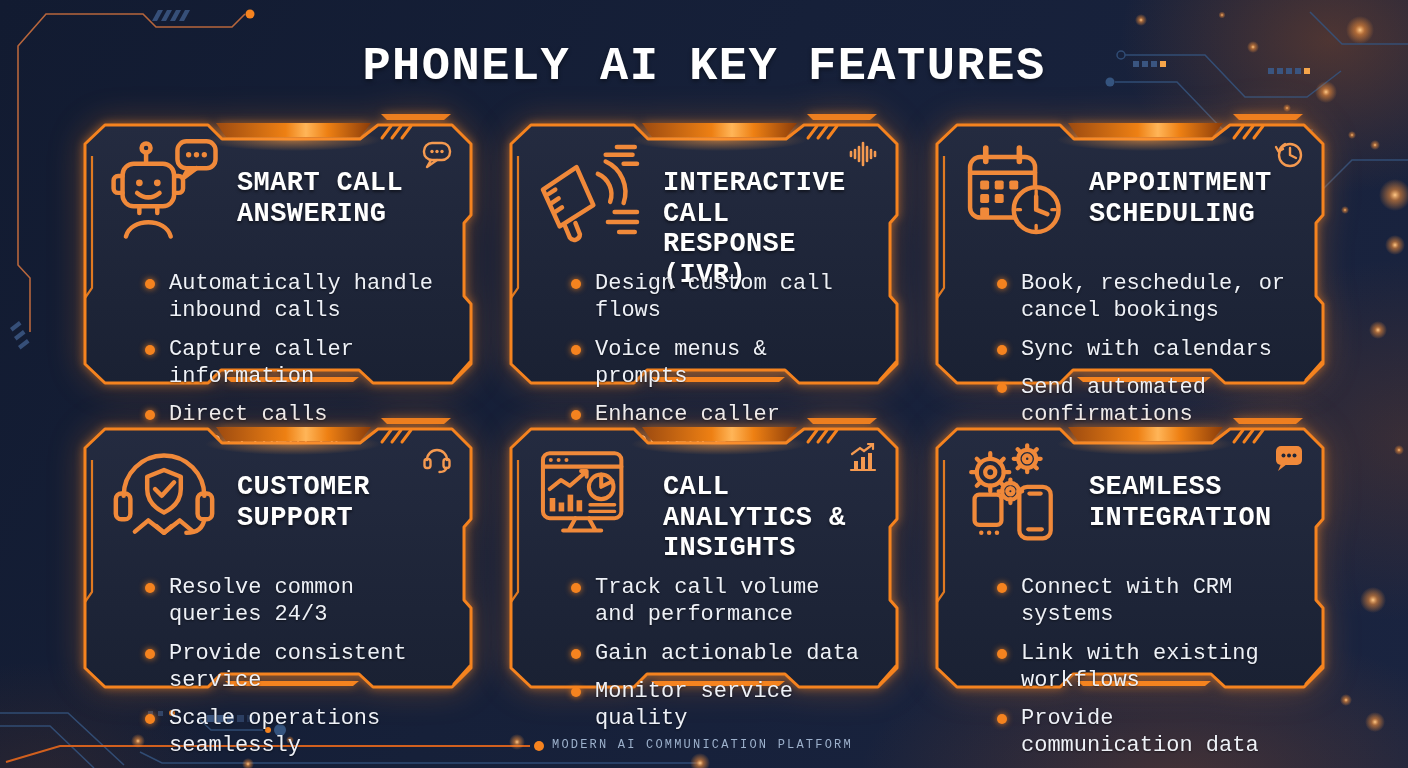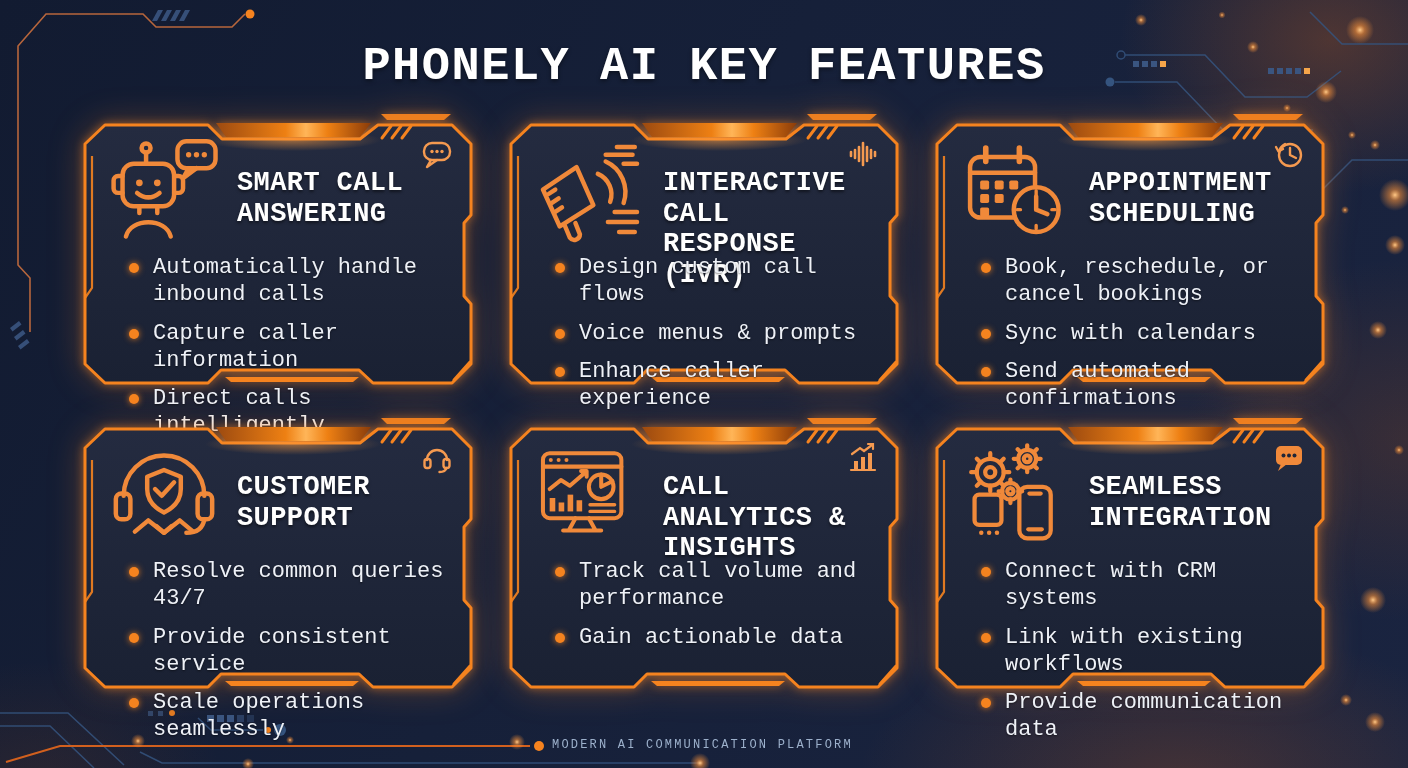--- a/index.html
+++ b/index.html
@@ -30,21 +30,21 @@
     filter:drop-shadow(0 0 5px rgba(248,133,36,.55)) drop-shadow(0 0 16px rgba(248,133,36,.28));
   }
   .head{position:absolute;left:30px;top:22px;right:60px;display:flex;gap:14px;align-items:flex-start;}
   .ficon{width:118px;height:112px;flex:none;margin-top:4px;}
   .card h2{
     margin:0;margin-top:34px;max-width:240px;
     color:#ffffff;font-size:27px;line-height:1.13;font-weight:700;letter-spacing:.4px;
     text-shadow:0 2px 3px rgba(0,0,0,.5);
   }
   .cicon{position:absolute;top:26px;right:28px;width:32px;height:32px;}
-  .bullets{position:absolute;left:54px;top:142px;right:22px;margin:0;padding:0;list-style:none;
+  .bullets{position:absolute;left:54px;top:142px;right:22px;margin:16px;padding:0;list-style:none;
     display:flex;flex-direction:column;gap:11px;}
   .bullets li{display:flex;gap:14px;color:#eef1f7;font-size:22px;line-height:1.24;
     text-shadow:0 1px 2px rgba(0,0,0,.5);}
   .dot{width:10px;height:10px;border-radius:50%;background:#f5831f;flex:none;margin-top:9px;
     box-shadow:0 0 6px rgba(245,131,31,.9);}
   .footer-label{
     position:absolute;left:552px;top:738px;margin:0;
     color:#9cb0cb;font-size:12px;letter-spacing:2.2px;font-weight:400;
   }
 </style>
@@ -429,21 +429,21 @@
         </svg>
       <div class="head">
         <svg class="ficon" viewBox="0 0 100 100">
             <use href="#ic-support"></use>
           </svg>
         <h2>CUSTOMER SUPPORT</h2>
       </div>
       <ul class="bullets">
         <li>
             <span class="dot"></span>
-            <span>Resolve common queries 43/7</span>
+            <span>Resolve common queries 24/3</span>
           </li>
         <li>
             <span class="dot"></span>
             <span>Provide consistent service</span>
           </li>
         <li>
             <span class="dot"></span>
             <span>Scale operations seamlessly</span>
           </li>
       </ul>
@@ -464,20 +464,24 @@
       </div>
       <ul class="bullets">
         <li>
             <span class="dot"></span>
             <span>Track call volume and performance</span>
           </li>
         <li>
             <span class="dot"></span>
             <span>Gain actionable data</span>
           </li>
+        <li>
+            <span class="dot"></span>
+            <span>Monitor service quality</span>
+          </li>
       </ul>
     </article>
 
     <article class="card">
       <svg class="frame" viewBox="0 0 406 284" preserveAspectRatio="none">
           <use href="#frame-g"></use>
         </svg>
       <svg class="cicon" viewBox="0 0 32 32">
           <use href="#c-chatfill"></use>
         </svg>

